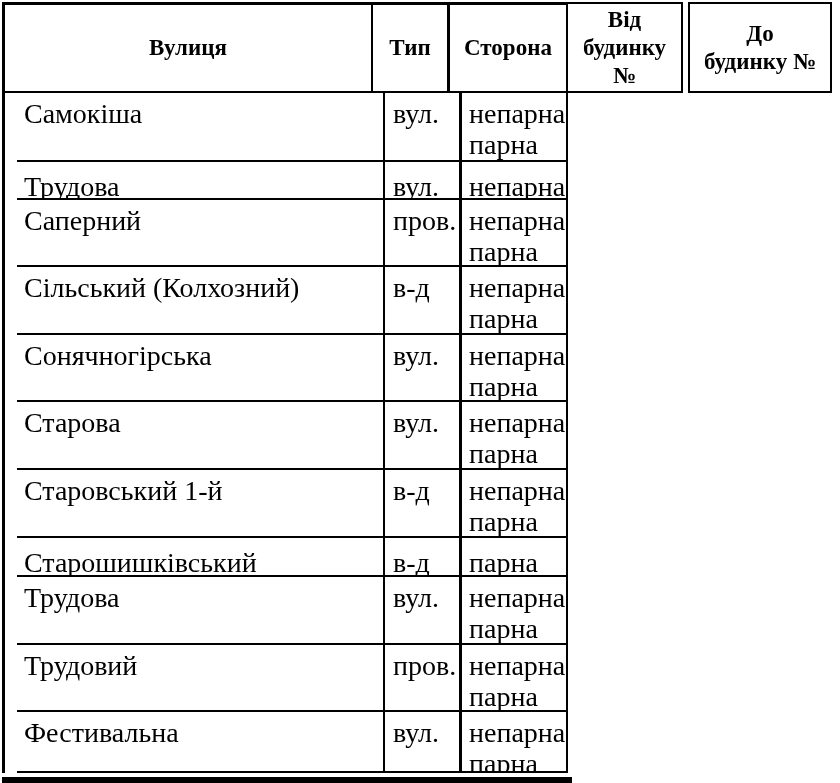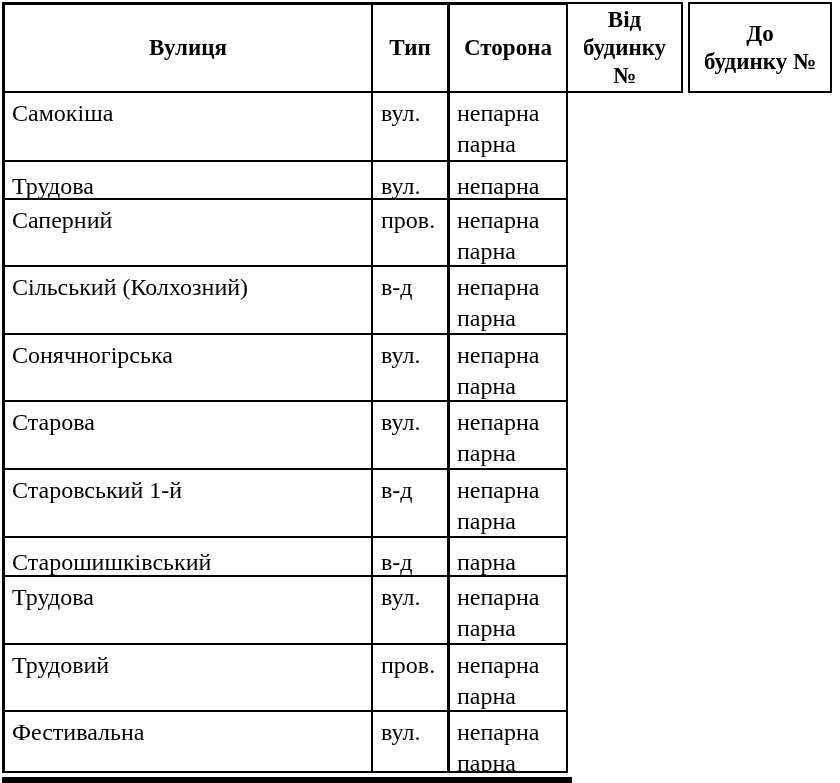--- a/index.html
+++ b/index.html
@@ -11,21 +11,21 @@
   .main-table{
     position:absolute;left:2px;top:2px;width:566px;box-sizing:border-box;
     border-top:3px solid #000;border-left:3px solid #000;border-right:2px solid #000;
     background:#fff;
   }
   .row{display:flex;border-bottom:2px solid #000;overflow:hidden;}
   .cell{box-sizing:border-box;overflow:hidden;}
   .c1{width:368px;border-right:2px solid #000;padding:5px 4px 0 7px;}
   .c2{width:77px;border-right:3px solid #000;padding:5px 2px 0 8px;}
   .c3{flex:1;padding:5px 10px 0 7px;}
-  .body-row{font-size:24px;line-height:31px;}
+  .body-row{font-size:28px;line-height:31px;margin-left:12px;}
   .single .c1,.single .c2,.single .c3{padding-top:9px;}
   .header-row{height:86px;font-weight:bold;font-size:23px;}
   .header-row .cell{display:flex;align-items:center;justify-content:center;padding:6px;text-align:center;}
   .side-line{white-space:nowrap;}
   .hdr-box{
     position:absolute;top:2px;height:91px;box-sizing:border-box;border:2px solid #000;
     display:flex;flex-direction:column;align-items:center;justify-content:center;
     font-weight:bold;font-size:23px;line-height:28px;text-align:center;background:#fff;
   }
   .hdr4{left:566px;width:117px;}

